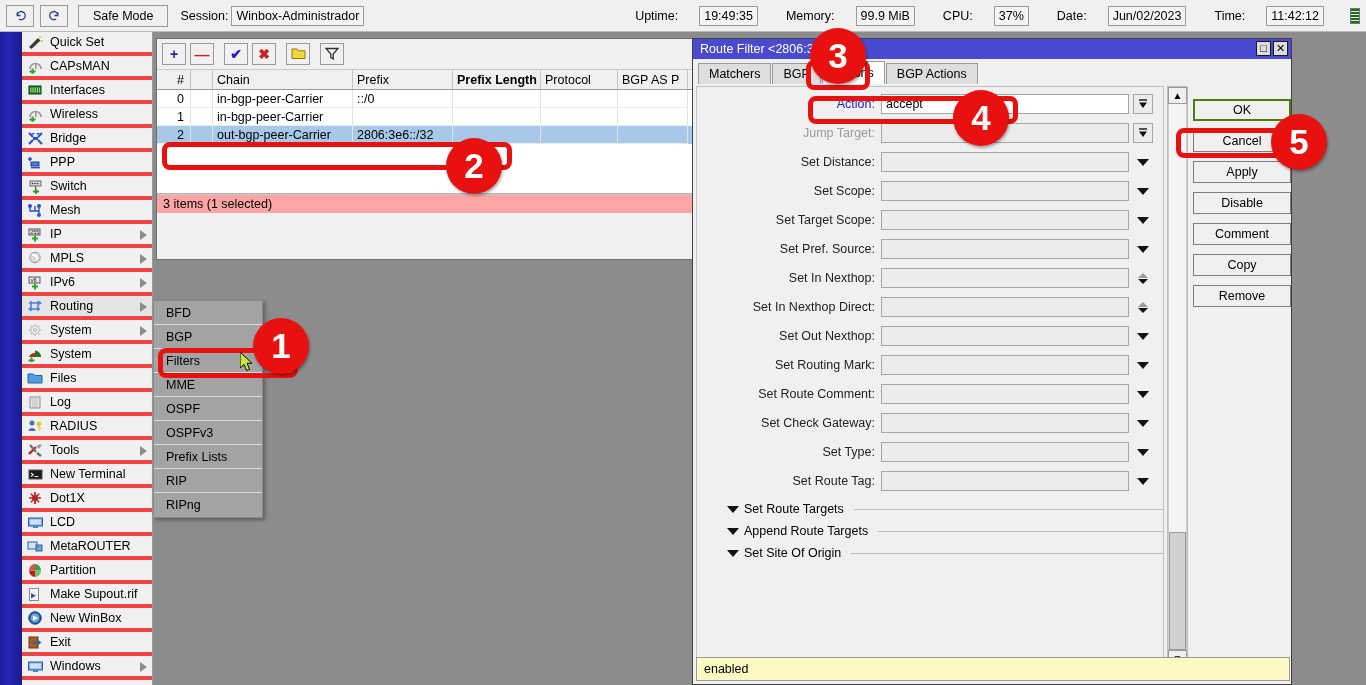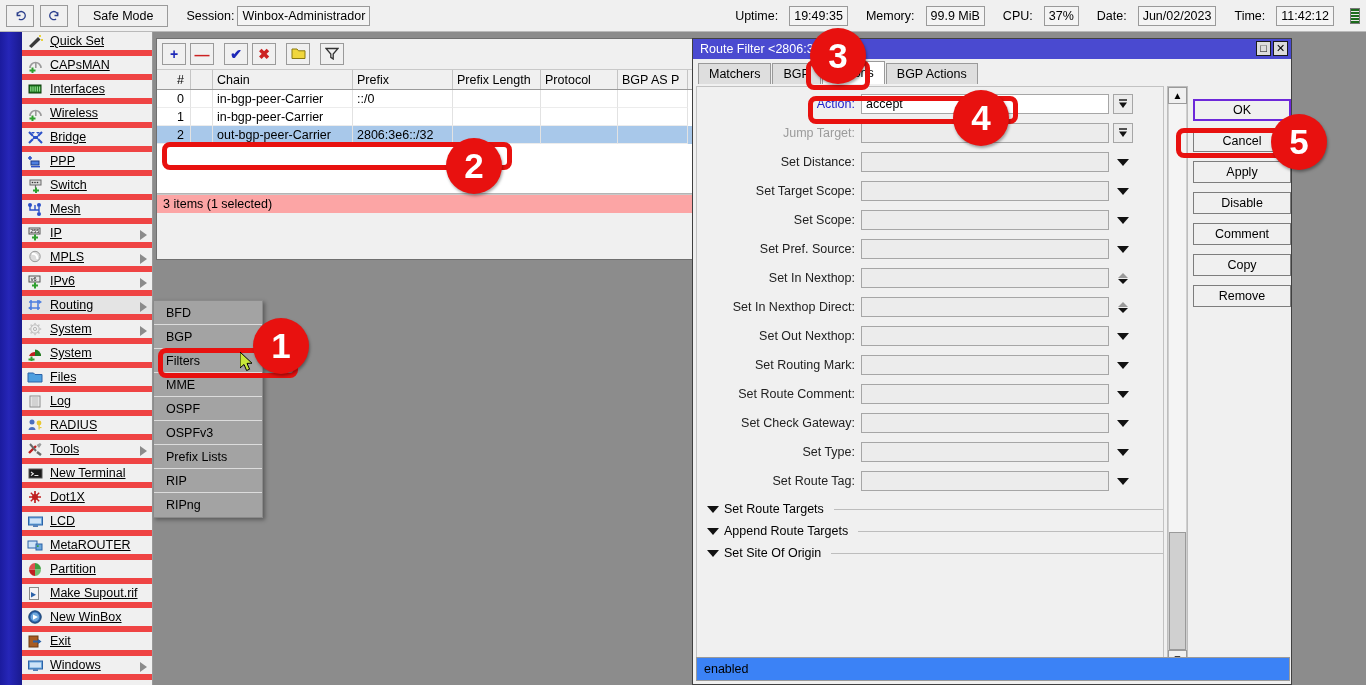--- a/index.html
+++ b/index.html
@@ -25,29 +25,29 @@
     width: 28px; height: 22px; margin-left: 6px;
     background: #f0f0f0; border: 1px solid #9a9a9a;
     display: flex; align-items: center; justify-content: center;
     color: #2b3f8c; font-size: 13px; line-height: 1;
   }
   .tb-safemode {
     margin-left: 10px; height: 22px; padding: 0 14px;
     background: #f0f0f0; border: 1px solid #9a9a9a;
     display: flex; align-items: center; font-size: 12.5px;
   }
-  .tb-label { margin-left: 18px; font-size: 12.5px; }
+  .tb-label { margin-left: 12px; font-size: 12.5px; }
   .tb-field {
     height: 20px; border: 1px solid #9a9a9a; background: #f4f4f4;
     padding: 0 4px; display: flex; align-items: center;
     font-size: 12.5px; margin-left: 3px;
   }
   .status-right {
     position: absolute; right: 6px; top: 0; height: 32px;
-    display: flex; align-items: center; gap: 8px;
+    display: flex; align-items: center; gap: 18px;
   }
   .status-right .tb-label { margin-left: 10px; }
   .cpu-bar {
     width: 10px; height: 16px; margin-left: 8px;
     background: repeating-linear-gradient(to bottom,#1b6b1b 0 2px,#e8e8e8 2px 3px);
     border: 1px solid #777;
   }
 
   
   .bluestrip {
@@ -64,22 +64,22 @@
   }
 
   
   .sidebar {
     position: absolute; left: 22px; top: 32px; width: 131px; height: 653px;
     background: #f0f0f0;
     border-right: 1px solid #9a9a9a;
   }
   .menu-item {
     height: 24px; display: flex; align-items: center;
-    border-bottom: 6px solid #ef4444;
-    padding-left: 3px; font-size: 12.5px; position: relative; text-decoration: underline;
+    border-bottom: 4px solid #ef4444;
+    padding-left: 3px; font-size: 12.5px; position: relative;
   }
   .menu-item.hl { background: #e4e4e4; }
   .menu-item .ico {
     width: 20px; height: 18px; margin-right: 5px;
     display: flex; align-items: center; justify-content: center;
     flex: 0 0 20px;
   }
   .menu-item .lbl { white-space: nowrap; overflow: hidden; }
   .menu-item .arrow {
     position: absolute; right: 5px; top: 6px;
@@ -148,21 +148,21 @@
   .rf-row > div {
     border-right: 1px solid #e2e2e2;
     border-bottom: 1px solid #ececec;
     padding-left: 4px; display: flex; align-items: center;
     font-size: 12.5px; overflow: hidden; white-space: nowrap;
   }
   .c-num   { width: 34px; justify-content: flex-end !important; padding-right: 6px; }
   .c-flag  { width: 22px; }
   .c-chain { width: 140px; }
   .c-prefix{ width: 100px; }
-  .c-plen  { width: 88px; }
+  .c-plen  { width: 88px; font-weight: bold; }
   .c-proto { width: 77px; }
   .c-bgpas { width: 70px; }
   .rf-body { height: 104px; background:#fff; border-bottom:1px solid #b4b4b4;}
   .rf-status {
     height: 19px; display: flex; align-items: center;
     padding-left: 6px; font-size: 12.5px; background: #fca5a5;
     border-top: 1px solid #c9c9c9;
   }
 
   
@@ -190,20 +190,21 @@
   .tab {
     height: 21px; padding: 0 10px; background: #dedede;
     border: 1px solid #9a9a9a; border-bottom: none;
     display: flex; align-items: center; font-size: 12.5px;
   }
   .tab.active { background: #fff; height: 23px; }
   .rfd-form {
     position: absolute; left: 3px; top: 47px; width: 468px; height: 582px;
     background: #f0f0f0; border: 1px solid #c2c2c2;
     padding-top: 5px;
+    padding-left: 20px;
   }
   .frow {
     display: flex; align-items: center; height: 24px;
     padding-left: 4px; margin-bottom: 5px;
   }
   .flabel {
     width: 160px; text-align: right; padding-right: 6px;
     font-size: 12.5px; color: #222; white-space: nowrap;
   }
   .flabel.dim { color: #9b9b9b; }
@@ -269,24 +270,24 @@
 
   
   .rfd-btns {
     position: absolute; left: 500px; top: 60px; width: 98px;
   }
   .dbtn {
     height: 22px; margin-bottom: 9px; background: #f0f0f0;
     border: 1px solid #7d7d7d; display: flex;
     align-items: center; justify-content: center; font-size: 12.5px;
   }
-  .dbtn.default { border: 2px solid #6d28d9; }
+  .dbtn.default { border: 2px solid #4d7c0f; }
   .rfd-statusbar {
     position: absolute; left: 3px; bottom: 3px; width: 594px; height: 24px;
-    background: #3b82f6; border: 1px solid #9a9a9a;
+    background: #fef9c3; border: 1px solid #9a9a9a;
     display: flex; align-items: center; padding-left: 7px; font-size: 12.5px;
   }
 
   
   .badge {
     position: absolute; border-radius: 50%;
     background: #e8110f; color: #fff;
     display: flex; align-items: center; justify-content: center;
     font-weight: bold; z-index: 60;
     box-shadow: 1px 2px 3px rgba(0,0,0,.35);
@@ -856,30 +857,30 @@
         <div class="frow">
           <div class="flabel">Set Distance:</div>
           <div class="finput">
             <span></span>
           </div>
           <div class="fbtn-plain">
             <div class="tri-down"></div>
           </div>
         </div>
         <div class="frow">
+          <div class="flabel">Set Scope:</div>
+          <div class="finput">
+            <span></span>
+          </div>
+          <div class="fbtn-plain">
+            <div class="tri-down"></div>
+          </div>
+        </div>
+        <div class="frow">
           <div class="flabel">Set Target Scope:</div>
-          <div class="finput">
-            <span></span>
-          </div>
-          <div class="fbtn-plain">
-            <div class="tri-down"></div>
-          </div>
-        </div>
-        <div class="frow">
-          <div class="flabel">Set Scope:</div>
           <div class="finput">
             <span></span>
           </div>
           <div class="fbtn-plain">
             <div class="tri-down"></div>
           </div>
         </div>
         <div class="frow">
           <div class="flabel">Set Pref. Source:</div>
           <div class="finput">

